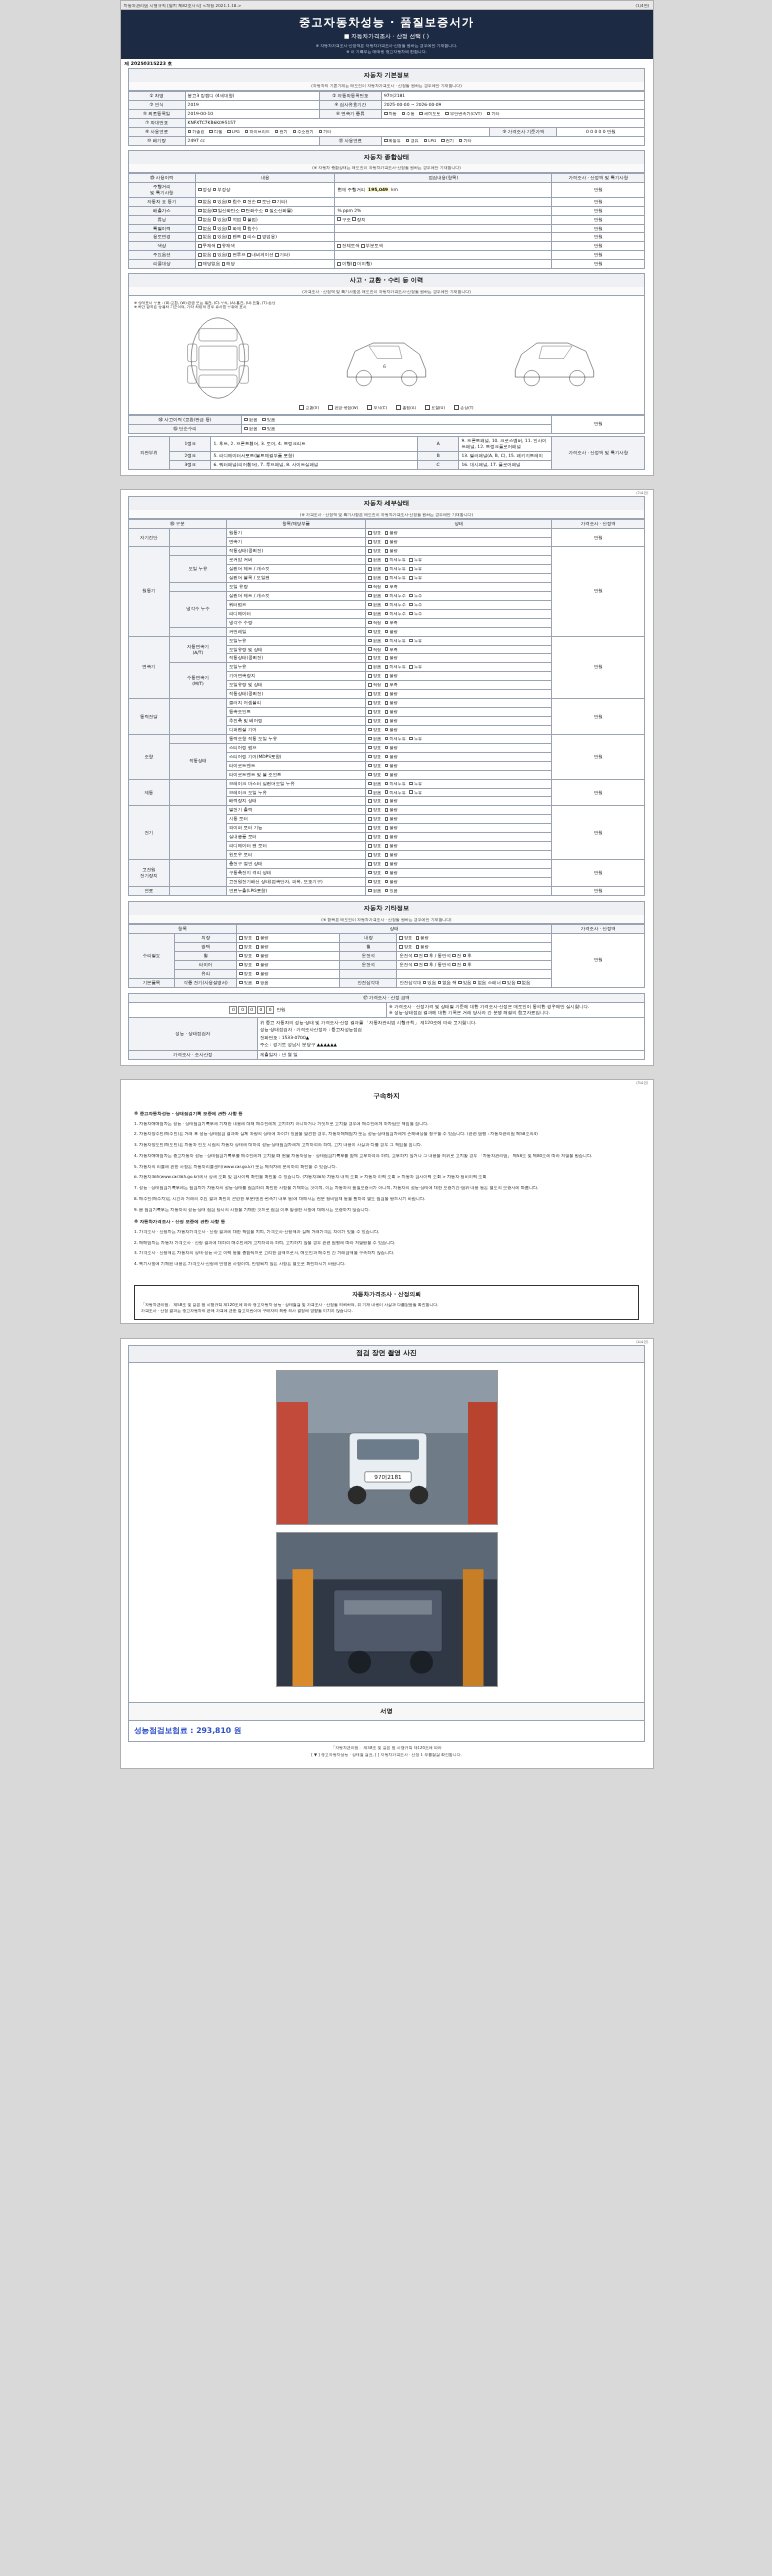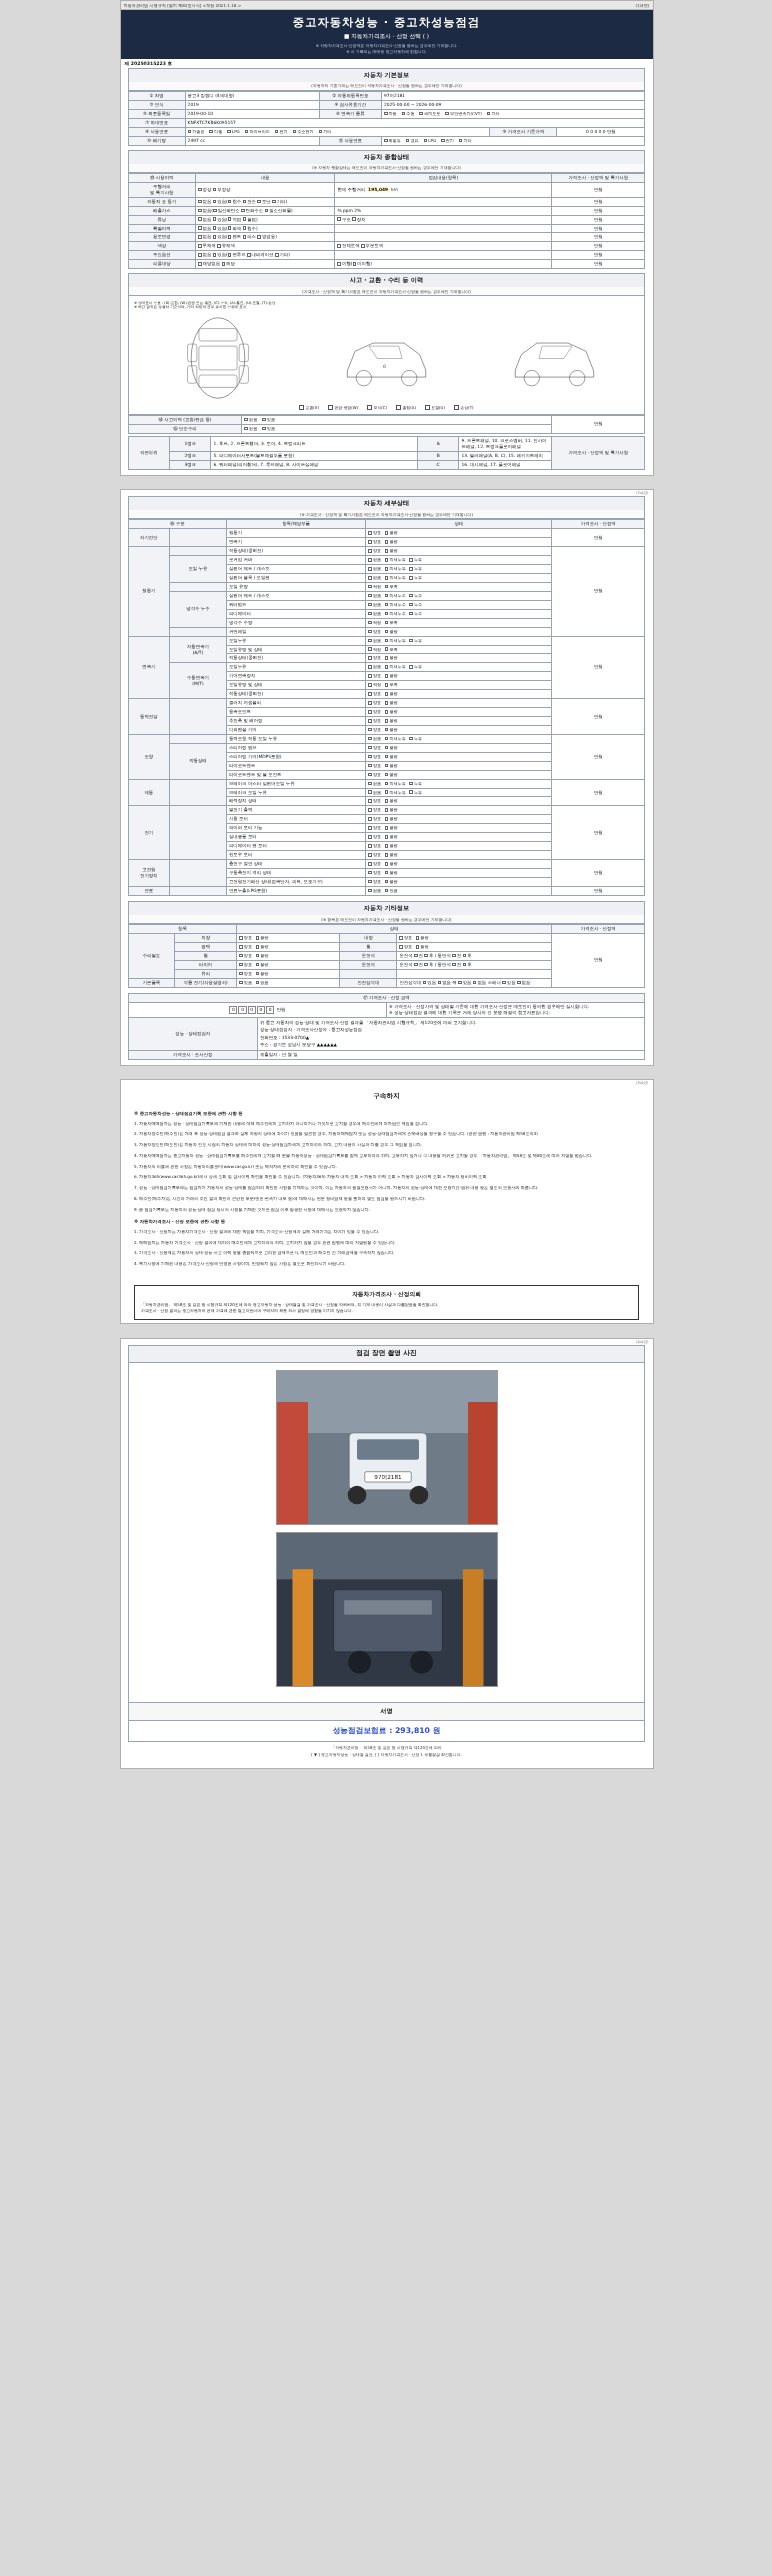--- a/index.html
+++ b/index.html
@@ -64,21 +64,21 @@
   .carbox { width:98px; height:88px; position:relative; }
   .legend { display:flex; justify-content:center; gap:9.3px; font-size:3.9px; margin-top:2.1px; }
   .lgitem { display:flex; align-items:center; gap:1.5px; }
   .lgsq { width:4.6px; height:4.6px; border:0.5px solid #555; display:inline-block;}
 
   
   .photohead { background:#eef0f4; border:0.5px solid #9aa3b2; text-align:center; font-weight:bold; font-size:6.7px; padding:3.6px; }
   .photos { border:0.5px solid #9aa3b2; border-top:none; padding:7.2px; text-align:center; background:#fff;}
   .photo { width:222px; height:155px; margin:0 auto 7.2px auto; position:relative; overflow:hidden; border:0.5px solid #999;}
   .sigbox { border:0.5px solid #9aa3b2; border-top:none; text-align:center; padding:4.1px; font-size:6.2px; font-weight:bold; background:#f7f7f7;}
-  .pricebox { border:0.5px solid #9aa3b2; border-top:none; text-align:center; padding:5.2px; font-size:7.7px; font-weight:bold; color:#2b50c8; background:#fff;}
+  .pricebox { border:0.5px solid #9aa3b2; border-top:none; text-align:left; padding:5.2px; font-size:7.7px; font-weight:bold; color:#2b50c8; background:#fff;}
   .footnote { text-align:center; font-size:3.9px; color:#333; padding:3.1px 5.2px 5.2px 5.2px; line-height:1.6; }
 
   
   .notice-h { text-align:center; font-weight:bold; font-size:6.7px; padding:5.2px 0 4.1px 0; }
   .notice-body { font-size:4.1px; line-height:1.75; padding:0 13.4px 9.3px 13.4px; color:#1a1a1a;}
   .notice-body p { margin:0 0 3.6px 0; }
   .notice-body .ttl { font-weight:bold; margin:5.2px 0 2.1px 0; font-size:4.4px;}
   .declbox { border:1px solid #333; margin:5.2px 13.4px 3.1px 13.4px; padding:4.6px 6.2px; }
   .declbox .dh { text-align:center; font-weight:bold; font-size:5.7px; margin-bottom:2.6px;}
   .declbox .dt { font-size:3.9px; line-height:1.7; }
@@ -87,21 +87,21 @@
 </head>
 <body>
 
 <div class="page sheet">
   <div class="topnote">
     <span>자동차관리법 시행규칙 [별지 제82호서식] &lt;개정 2021.1.18.&gt;</span>
     <span>(1/4면)</span>
   </div>
 
   <div class="titlebar">
-    <div class="t1">중고자동차성능 · 중고차성능점검</div>
+    <div class="t1">중고자동차성능 · 품질보증서가</div>
     <div class="t2">■ 자동차가격조사 · 산정 선택 ( )</div>
     <div class="t3" style="white-space:pre-line;">※ 자동차가격조사·산정액은 자동차가격조사·산정을 원하는 경우에만 기재합니다.
 ※ 이 기록부는 매매용 중고자동차에 한합니다.</div>
   </div>
 
   <div class="docno">
     <span>제</span>
     <span>20250315223</span>
     <span>호</span>
   </div>

